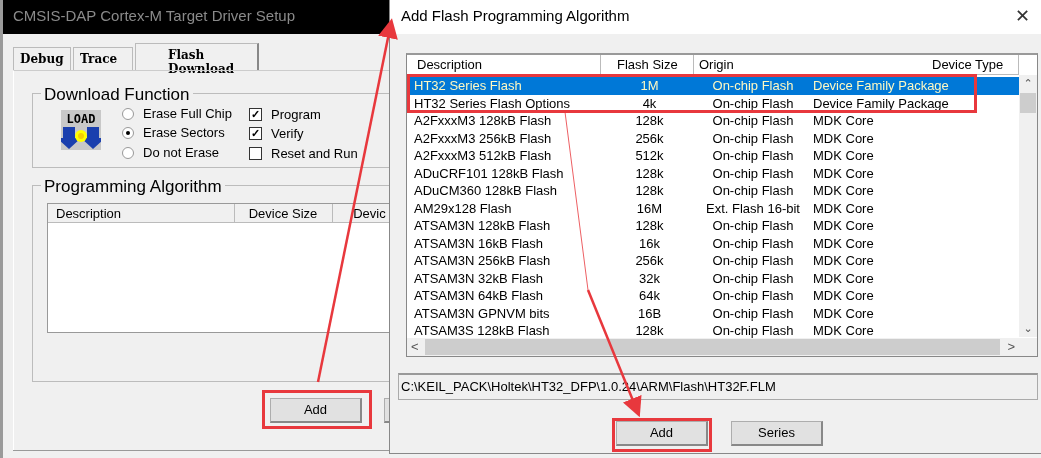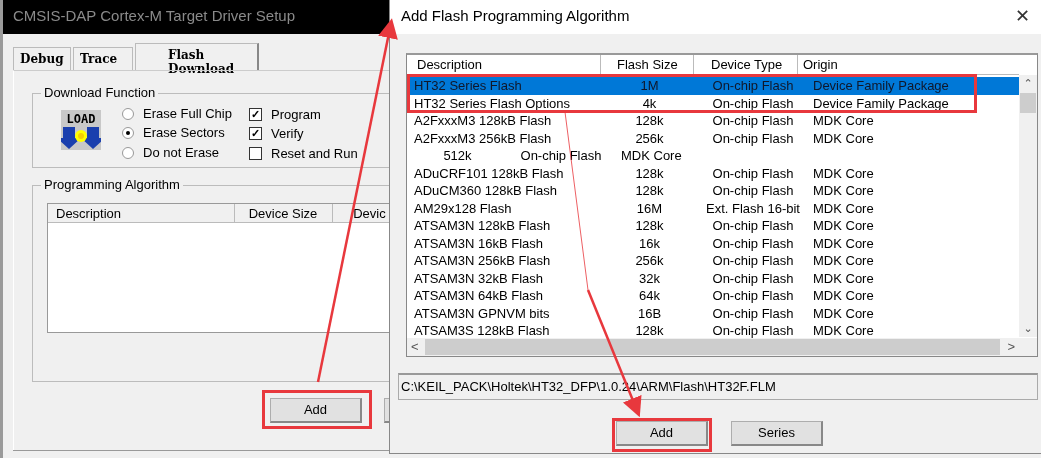--- a/index.html
+++ b/index.html
@@ -9,21 +9,21 @@
   
   #bg-dialog { position: absolute; left: 0; top: 0; width: 390px; height: 458px; background: #f0f0f0; border-left: 3px solid #9a9a9a; }
   #bg-title { position: absolute; left: 0; top: 0; width: 390px; height: 34px; background: #000000; }
   #bg-title span { position: absolute; left: 10px; top: 7px; font-size: 15px; color: #8a8a8a; }
   .tabbar { position: absolute; left: 10px; top: 43px; height: 28px; }
   .tab { position: absolute; top: 4px; height: 24px; border: 1px solid #bbb; border-bottom: none; background: #f0f0f0;
          font-family: "DejaVu Serif", serif; font-size: 12px; font-weight: bold; padding: 4px 6px 0 6px; }
   .tab.active { top: 0; height: 28px; background: #f0f0f0; border-right: 2px solid #888; }
   .tabpage { position: absolute; left: 10px; top: 70px; width: 380px; height: 380px; border-top: 1px solid #ccc; border-left: 1px solid #fff; }
   .groupbox { position: absolute; border: 1px solid #bcbcbc; }
-  .groupbox .legend { position: absolute; top: -9px; left: 8px; background: #f0f0f0; padding: 0 3px; font-size: 13px; }
+  .groupbox .legend { position: absolute; top: -9px; left: 8px; background: #f0f0f0; padding: 0 3px; font-size: 17px; }
   .radio { position: absolute; font-size: 13px; display: flex; align-items: center; }
   .radio .dot { width: 12px; height: 12px; border-radius: 50%; border: 1px solid #999; background: #fff; margin-right: 9px; position: relative; }
   .radio .dot.on::after { content: ""; position: absolute; left: 3px; top: 3px; width: 4px; height: 4px; border-radius: 50%; background: #000; }
   .check { position: absolute; font-size: 13px; display: flex; align-items: center; }
   .check .box { width: 13px; height: 13px; border: 1px solid #333; background: #fff; margin-right: 9px; font-size: 11px; line-height: 11px; text-align: center; font-weight: bold; }
   .load-icon { position: absolute; left: 58px; top: 110px; width: 40px; height: 40px; }
   .listview { position: absolute; background: #fff; border: 1px solid #999; }
   .lv-header { display: flex; height: 19px; background: #f0f0f0; border-bottom: 1px solid #bbb; }
   .lv-header div { border-right: 1px solid #bbb; padding: 2px 0 0 8px; white-space: nowrap; overflow: hidden; font-size: 13px; }
   .btn { position: absolute; height: 25px; background: #e1e1e1; border: 1px solid #adadad; border-right: 2px solid #888; border-bottom: 2px solid #888;
@@ -32,21 +32,21 @@
   
   #fg-dialog { position: absolute; left: 389px; top: 0; width: 772px; height: 454px; background: #f0f0f0; border-left: 1px solid #888; border-bottom: 1px solid #888; }
   #fg-title { position: absolute; left: 0; top: 0; width: 652px; height: 34px; background: #fff; }
   #fg-title .t { position: absolute; left: 11px; top: 7px; font-size: 15px; color: #000; }
   #fg-title .x { position: absolute; right: 12px; top: 5px; font-size: 18px; color: #333; }
   .algo-list { position: absolute; left: 16px; top: 53px; width: 632px; height: 304px; background: #fff; border: 1px solid #888; border-top: 2px solid #999; }
   .algo-head { position: absolute; left: 0; top: 0; height: 20px; display: flex; background: #fff; }
   .algo-head div { border-right: 1px solid #bbb; border-bottom: 1px solid #bbb; padding: 2px 0 0 0; font-size: 13px; white-space: nowrap; }
   .rows { position: absolute; left: 2px; top: 22px; width: 610px; }
   .row { display: flex; height: 17.5px; font-size: 13px; line-height: 17px; white-space: nowrap; }
-  .row.sel { background: #0078d7; color: #0f172a; }
+  .row.sel { background: #0078d7; color: #fef9c3; }
   .c1 { width: 192px; padding-left: 5px; overflow: hidden; }
   .c2 { width: 97px; text-align: center; }
   .c3 { width: 110px; text-align: center; }
   .c4 { width: 200px; padding-left: 5px; }
   .vscroll { position: absolute; right: 0; top: 20px; width: 18px; height: 262px; background: #f0f0f0; }
   .vscroll .thumb { position: absolute; left: 1px; top: 18px; width: 16px; height: 20px; background: #cdcdcd; }
   .vscroll .up, .vscroll .down { position: absolute; left: 0; width: 18px; text-align: center; font-size: 11px; color: #555; }
   .hscroll { position: absolute; left: 0; bottom: 0; width: 630px; height: 18px; background: #f0f0f0; }
   .hscroll .thumb { position: absolute; left: 18px; top: 1px; width: 575px; height: 16px; background: #cdcdcd; }
   .hscroll .l, .hscroll .r { position: absolute; top: 1px; font-size: 13px; color: #555; }
@@ -129,22 +129,22 @@
 <div id="fg-dialog">
   <div id="fg-title">
     <span class="t">Add Flash Programming Algorithm</span>
     <span class="x">✕</span>
   </div>
 
   <div class="algo-list">
     <div class="algo-head">
       <div style="width:194px;padding-left:10px;">Description</div>
       <div style="width:93px;padding-left:16px;">Flash Size</div>
+      <div style="width:221px;padding-left:5px;border-right:none;">Origin</div>
       <div style="width:104px;padding-left:17px;">Device Type</div>
-      <div style="width:221px;padding-left:5px;border-right:none;">Origin</div>
     </div>
 
     <div class="rows">
       <div class="row sel">
         <span class="c1">HT32 Series Flash</span>
         <span class="c2">1M</span>
         <span class="c3">On-chip Flash</span>
         <span class="c4">Device Family Package</span>
       </div>
       <div class="row">
@@ -159,20 +159,21 @@
         <span class="c3">On-chip Flash</span>
         <span class="c4">MDK Core</span>
       </div>
       <div class="row">
         <span class="c1">A2FxxxM3 256kB Flash</span>
         <span class="c2">256k</span>
         <span class="c3">On-chip Flash</span>
         <span class="c4">MDK Core</span>
       </div>
       <div class="row">
+        <span class="c1">A2FxxxM3 512kB Flash</span>
         <span class="c2">512k</span>
         <span class="c3">On-chip Flash</span>
         <span class="c4">MDK Core</span>
       </div>
       <div class="row">
         <span class="c1">ADuCRF101 128kB Flash</span>
         <span class="c2">128k</span>
         <span class="c3">On-chip Flash</span>
         <span class="c4">MDK Core</span>
       </div>

